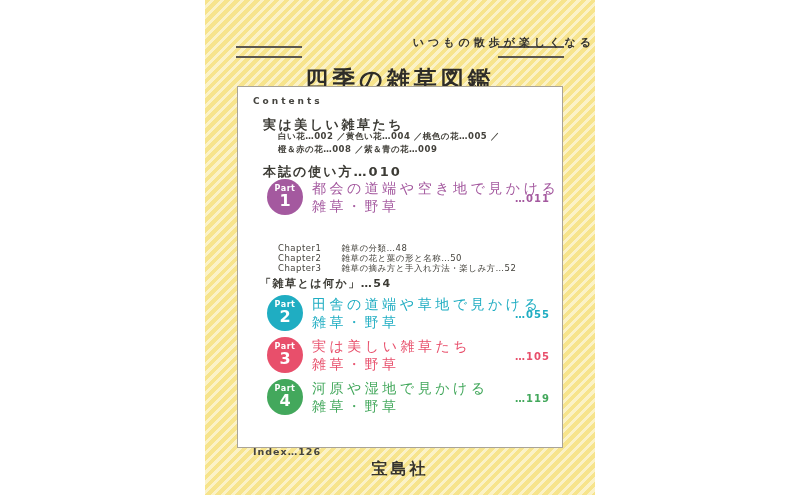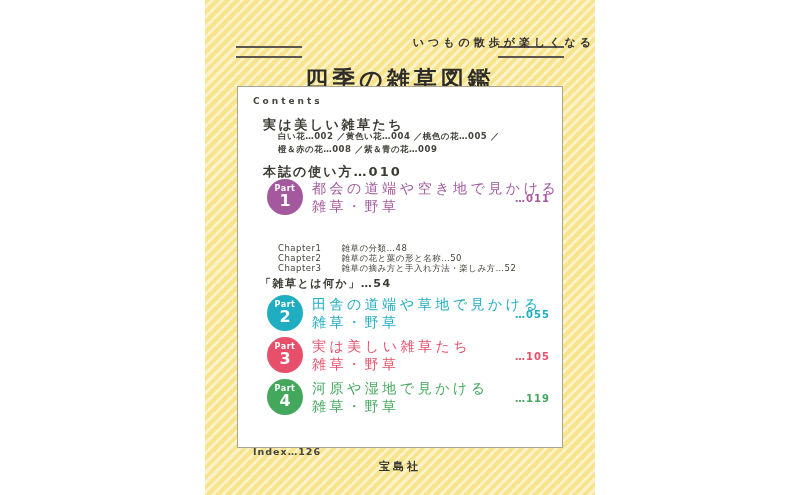--- a/index.html
+++ b/index.html
@@ -62,21 +62,21 @@
   .part-word { display:block; font-size:8px; letter-spacing:0.5px; margin-top:5px;
                line-height:9px; font-weight:bold; }
   .part-num  { display:block; font-size:16px; font-weight:bold; line-height:16px; }
   .part-text { position:absolute; left:45px; top:0; white-space:nowrap; }
   .part-title,.part-sub { font-size:14px; font-weight:normal; letter-spacing:3.5px;
                           line-height:18px; }
   .part-page { position:absolute; left:248px; top:14px; font-size:10px;
                font-weight:bold; letter-spacing:1px; white-space:nowrap; }
 
   .publisher { position:absolute; left:0; top:459px; width:390px; text-align:center;
-               font-size:11px; font-weight:bold; letter-spacing:3px; color:#35332e; }
+               font-size:16px; font-weight:bold; letter-spacing:3px; color:#35332e; }
 </style>
 </head>
 <body>
 
 <div class="stage">
   <div class="cover">
 
     <div class="title-block">
       <div class="rule rule-left"></div>
       <div class="rule rule-right"></div>

